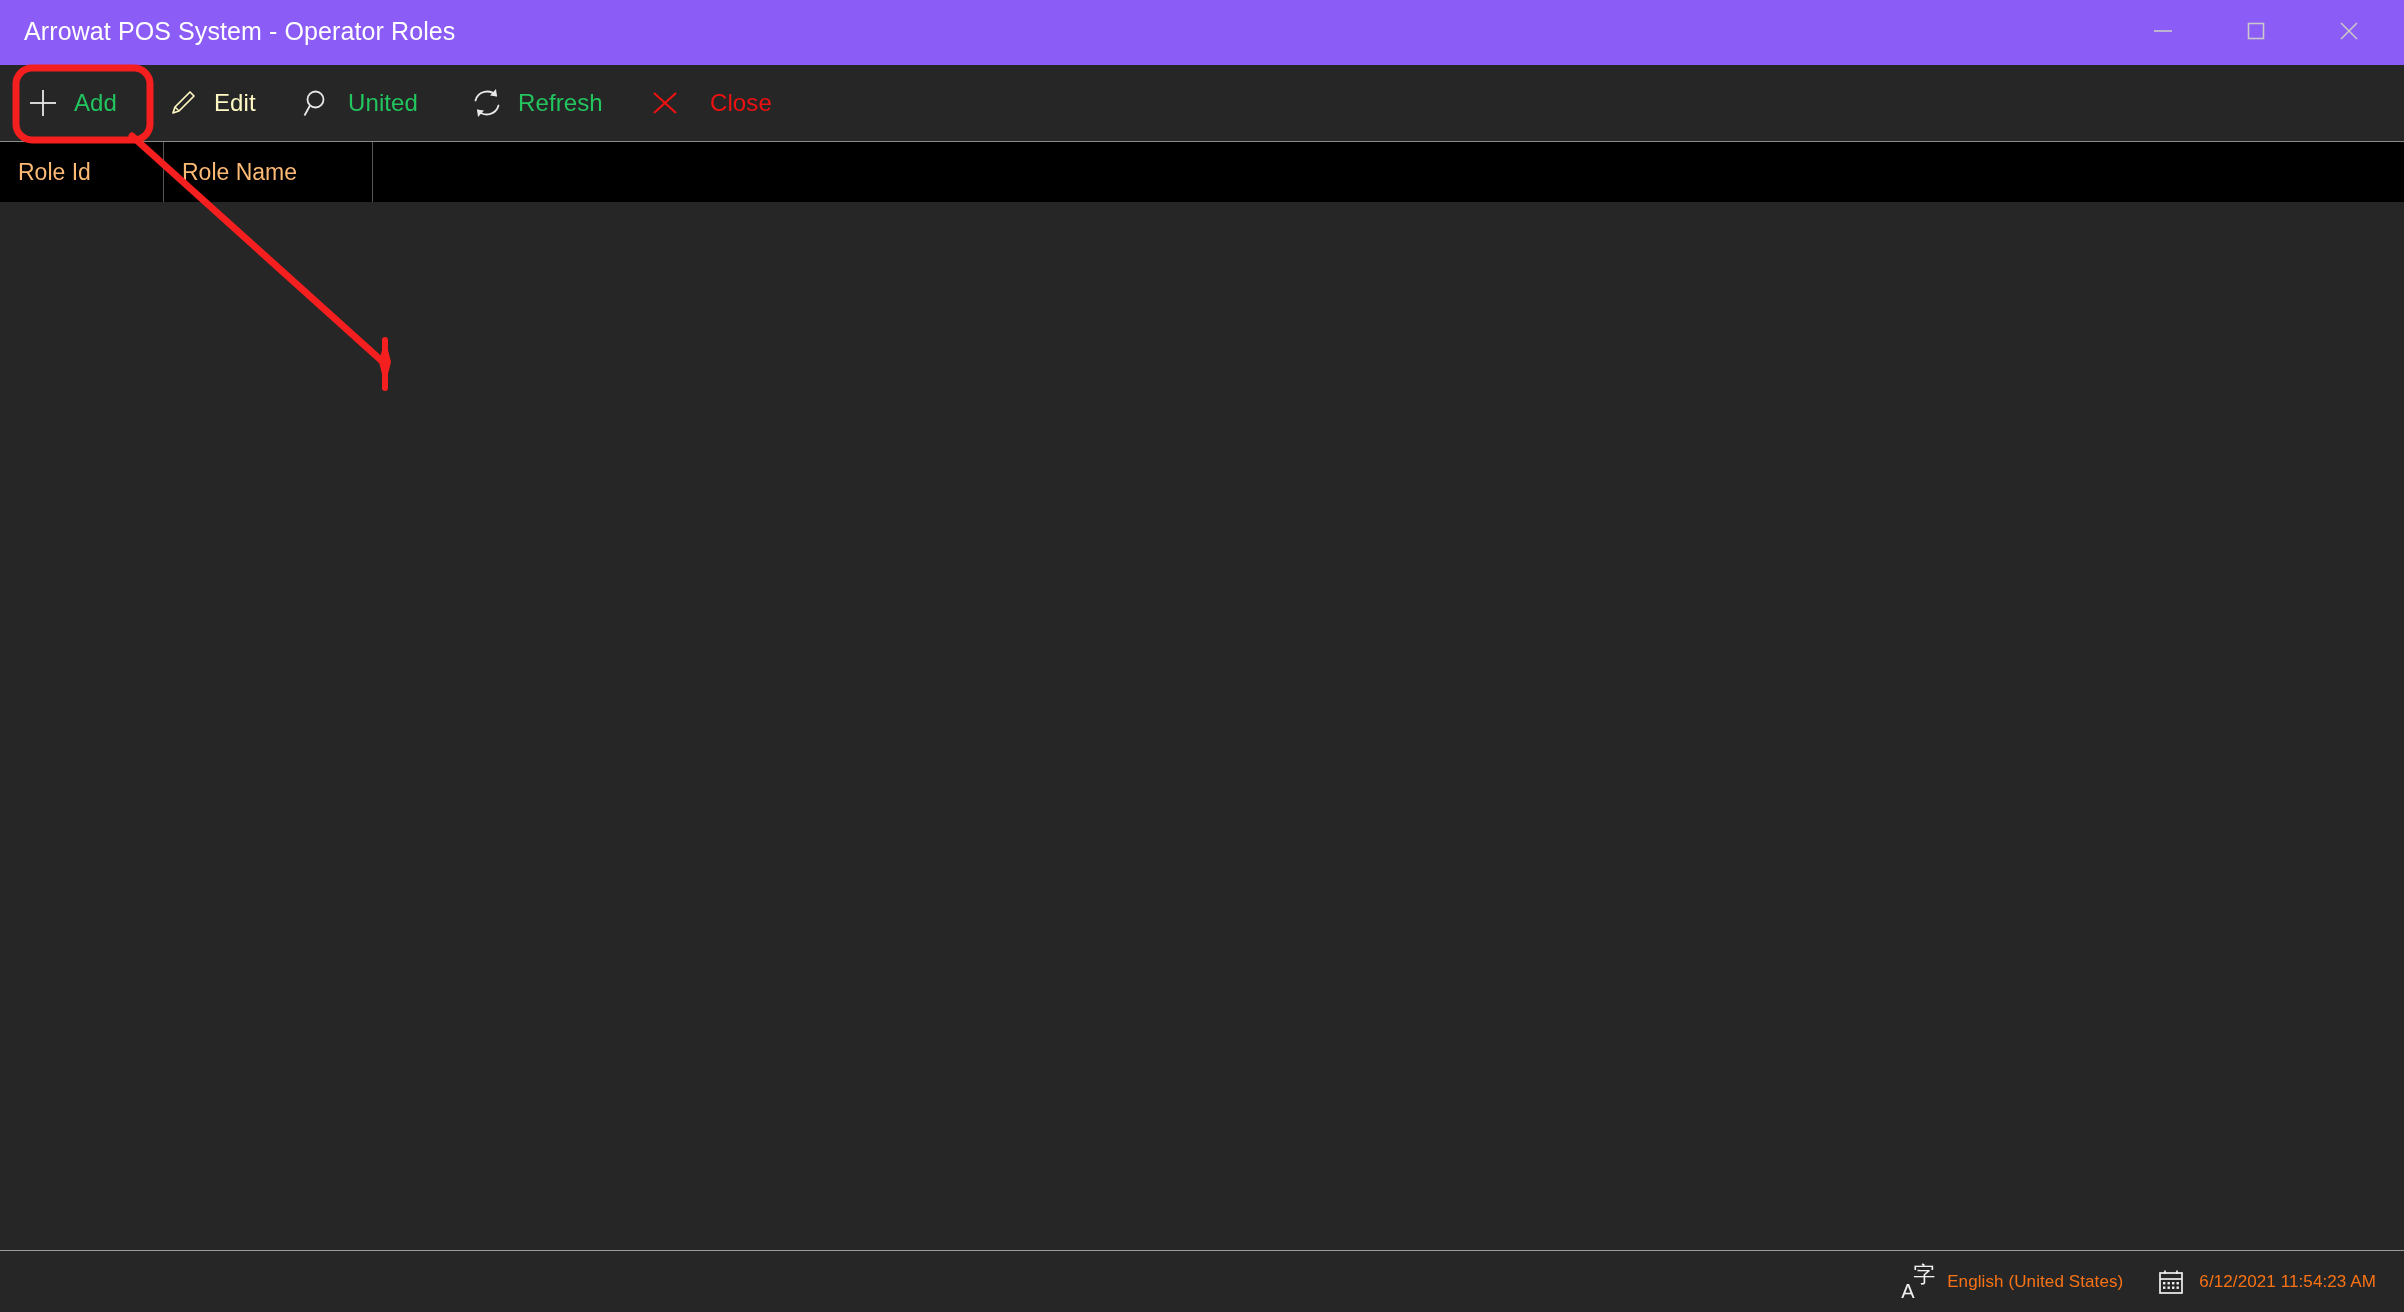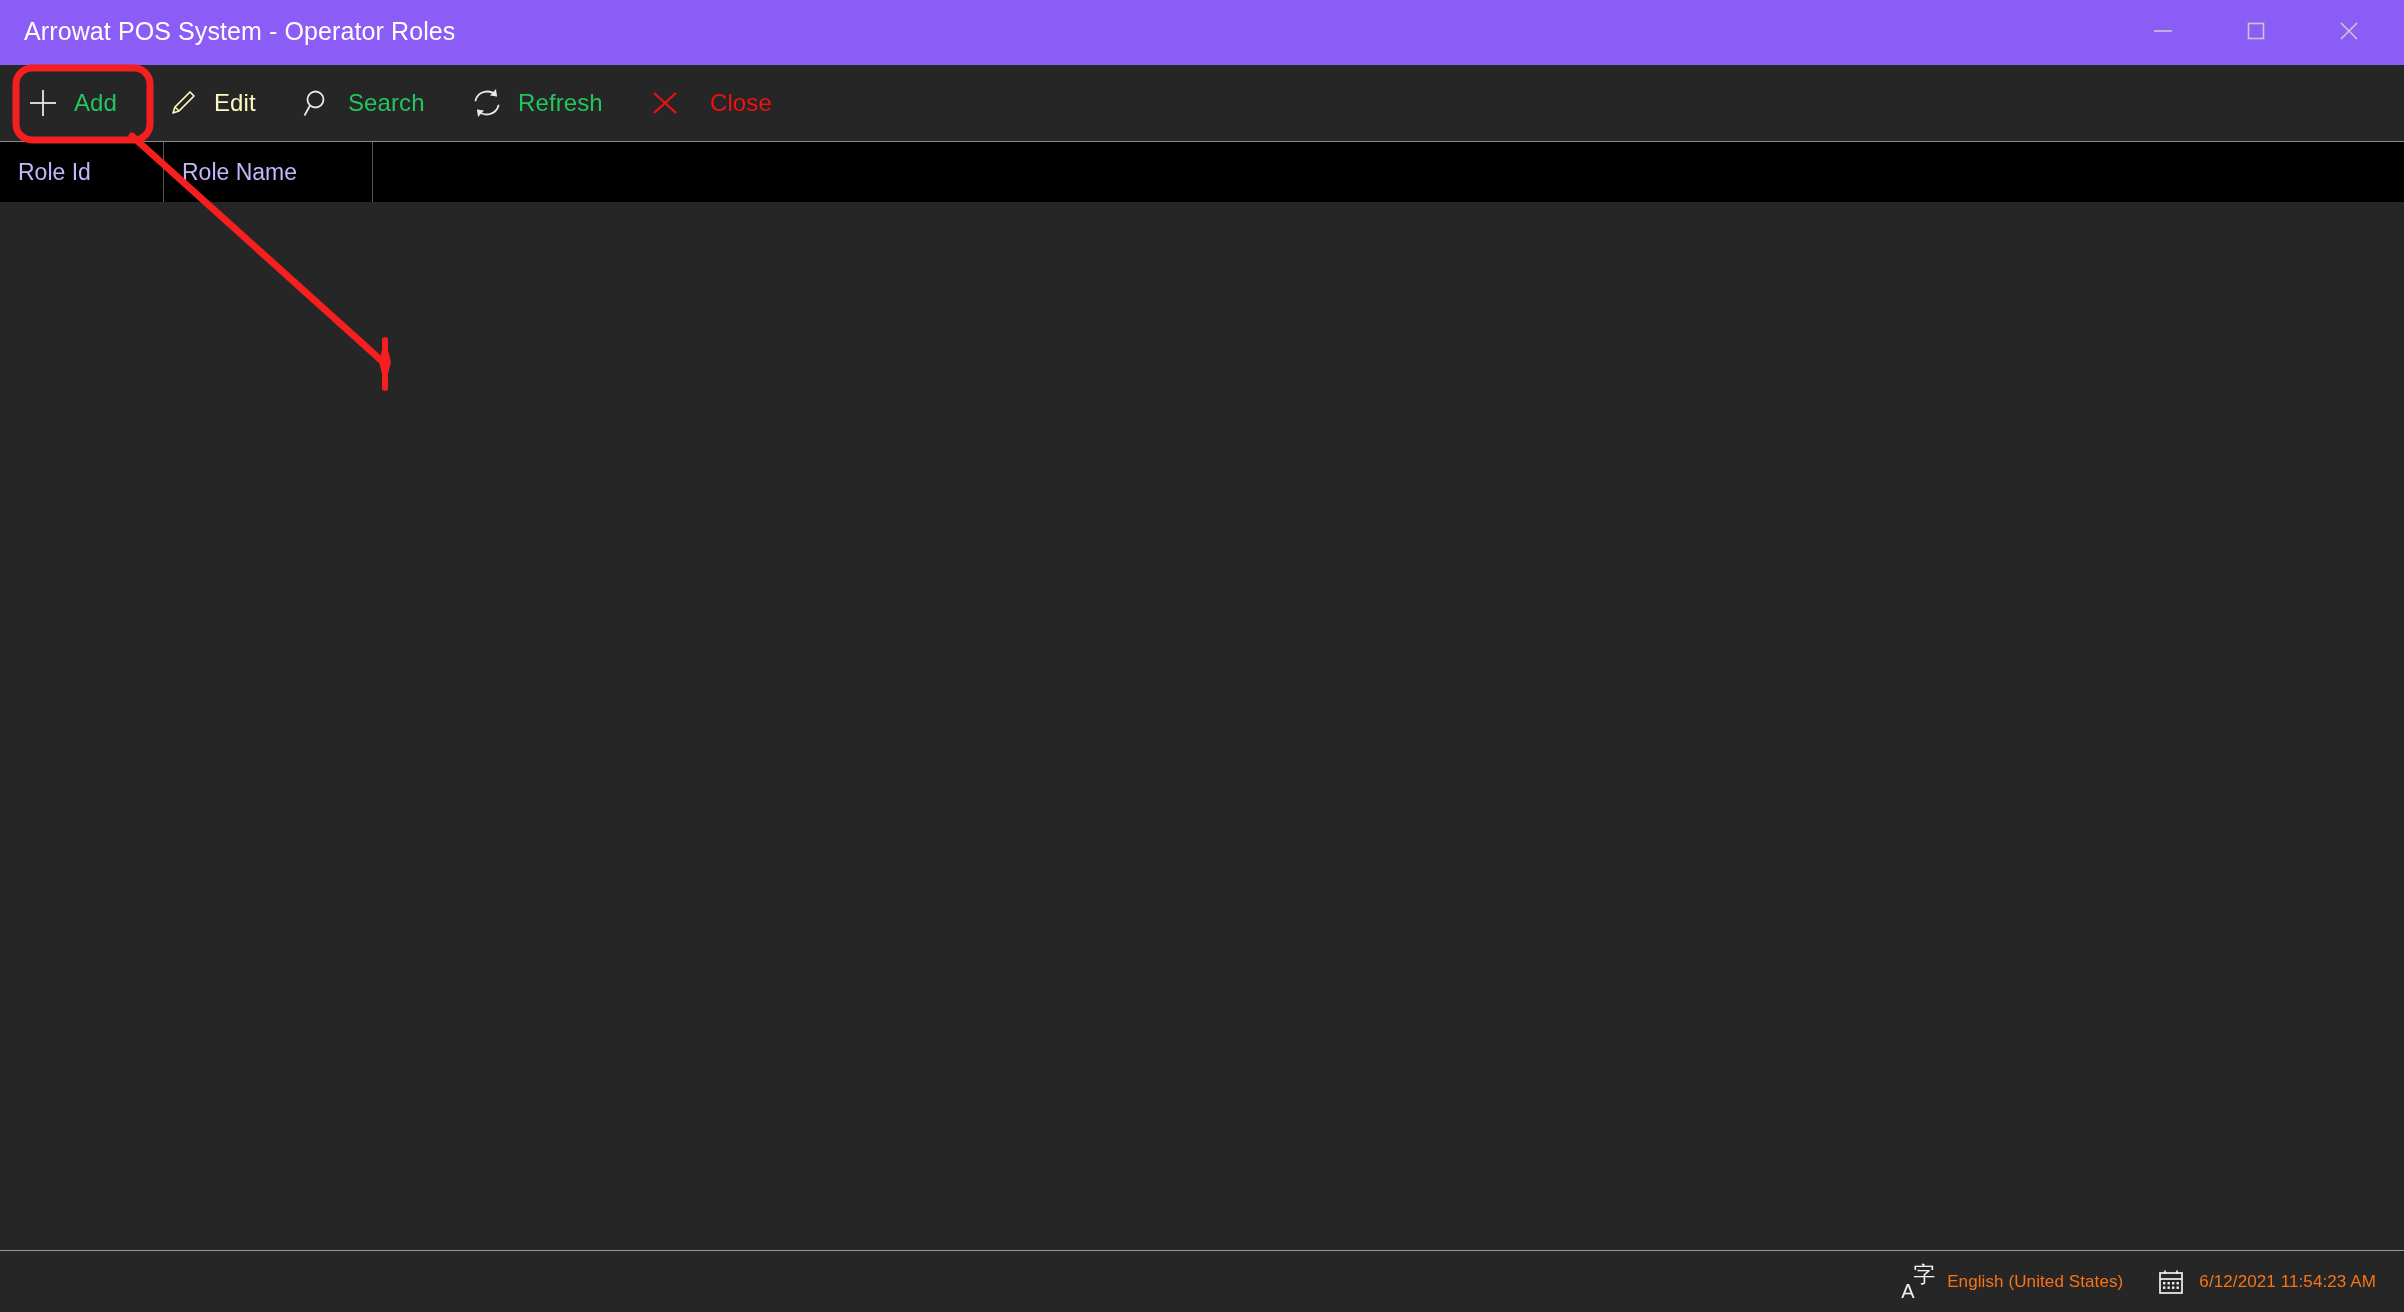--- a/index.html
+++ b/index.html
@@ -152,21 +152,21 @@
     display: flex;
   }
   #grid-header .gh-cell {
     position: relative;
     display: flex;
     align-items: center;
     box-sizing: border-box;
     border-right: 1px solid #555555;
     padding-left: 18px;
     font-size: 23px;
-    color: #c4b5fd;
+    color: #fdba74;
     white-space: nowrap;
   }
   #grid-header .gh-cell.col-0 { width: 164px; }
   #grid-header .gh-cell.col-1 { width: 209px; }
   #grid-header .gh-cell.col-filler {
     flex: 1;
     border-right: none;
   }
   #grid-body {
     position: absolute;
@@ -304,21 +304,21 @@
       <span class="tb-label">Edit</span>
     </div>
 
     <div class="tb-btn" id="tb-search">
       <span class="tb-ico">
         <svg width="34" height="34" viewBox="0 0 34 34">
           <circle cx="15.5" cy="13.5" r="8" fill="none" stroke="currentColor" stroke-width="1.8"></circle>
           <line x1="10" y1="19.5" x2="4.5" y2="29.5" stroke="currentColor" stroke-width="1.8"></line>
         </svg>
       </span>
-      <span class="tb-label">Search</span>
+      <span class="tb-label">United</span>
     </div>
 
     <div class="tb-btn" id="tb-refresh">
       <span class="tb-ico">
         <svg width="34" height="34" viewBox="0 0 34 34">
           <path d="M5.5 14.5 A12 12 0 0 1 26 9.5" fill="none" stroke="currentColor" stroke-width="1.8" stroke-linecap="round"></path>
           <path d="M28.5 19.5 A12 12 0 0 1 8 24.5" fill="none" stroke="currentColor" stroke-width="1.8" stroke-linecap="round"></path>
           <path d="M26 3 L27 10.5 L20 9.5 Z" fill="currentColor"></path>
           <path d="M8 31 L7 23.5 L14 24.5 Z" fill="currentColor"></path>
         </svg>

